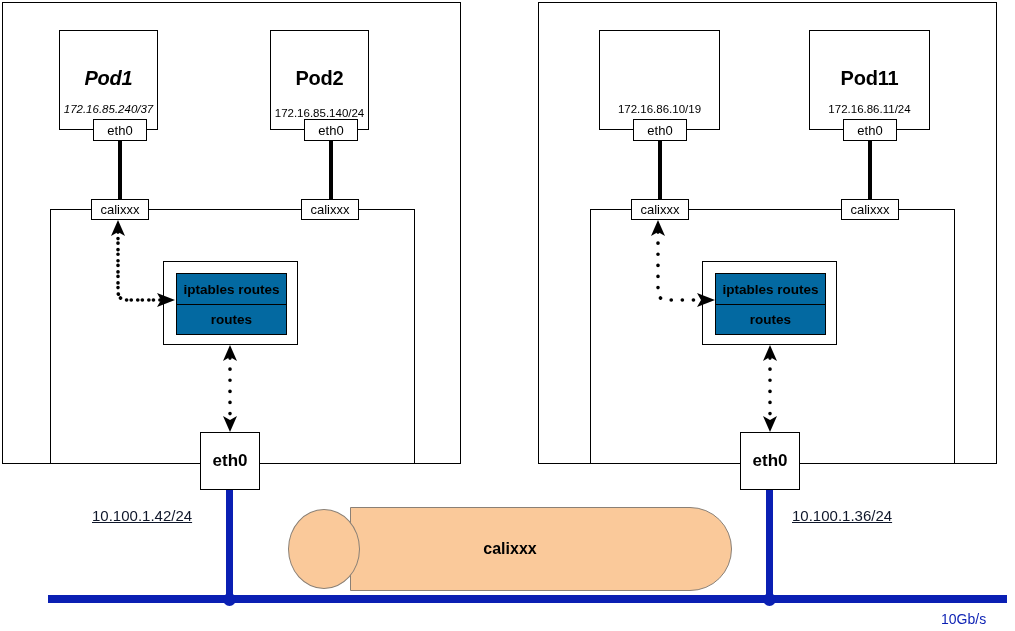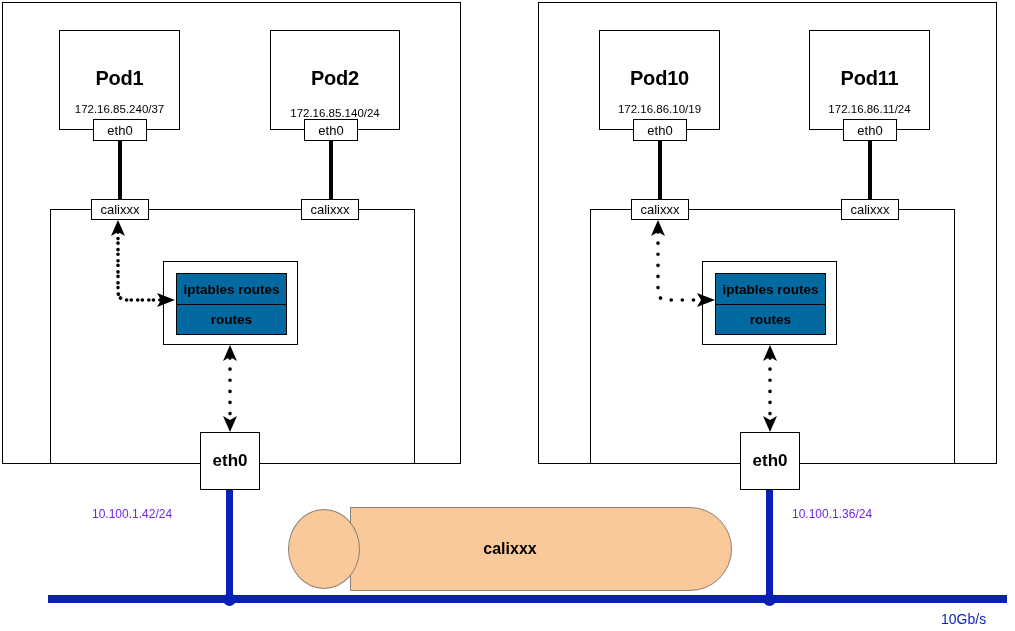--- a/index.html
+++ b/index.html
@@ -128,23 +128,24 @@
     position: absolute;
     background: var(--blue, #0a1fb3);
     width: 13px;
     height: 13px;
     border-radius: 50%;
     z-index: 4;
   }
 
   .ip-label {
     position: absolute;
-    font-size: 12px;
-    color: #6d28d9;
+    font-size: 15px;
+    color: #0f172a;
     white-space: nowrap;
+    text-decoration: underline;
   }
   .speed-label {
     position: absolute;
     font-size: 14px;
     font-weight: normal;
     color: var(--blue, #0a1fb3);
     white-space: nowrap;
   }
 
   
@@ -184,29 +185,29 @@
 </style>
 </head>
 <body>
 
 <div id="canvas">
 
   <div class="host-box" style="left:2px; top:2px; width:459px; height:462px;"></div>
 
   <div class="bridge-box" style="left:50px; top:209px; width:365px; height:255px;"></div>
 
-  <div class="pod-box" style="left:59px; top:30px; width:121px; height:100px;">
+  <div class="pod-box" style="left:59px; top:30px; width:99px; height:100px;font-style:italic;">
     <div class="pod-title" style="top:36px;">Pod1</div>
     <div class="pod-ip" style="top:72px;">172.16.85.240/37</div>
   </div>
   <div class="iface-box" style="left:93px; top:119px; width:54px; height:22px;">eth0</div>
   <div class="veth" style="left:118px; top:141px; height:60px;"></div>
   <div class="iface-box" style="left:91px; top:199px; width:58px; height:21px;">calixxx</div>
 
-  <div class="pod-box" style="left:270px; top:30px; width:130px; height:100px;">
+  <div class="pod-box" style="left:270px; top:30px; width:99px; height:100px;">
     <div class="pod-title" style="top:36px;">Pod2</div>
     <div class="pod-ip" style="top:76px;">172.16.85.140/24</div>
   </div>
   <div class="iface-box" style="left:304px; top:119px; width:54px; height:22px;">eth0</div>
   <div class="veth" style="left:329px; top:141px; height:60px;"></div>
   <div class="iface-box" style="left:301px; top:199px; width:58px; height:21px;">calixxx</div>
 
   <div class="rt-outer" style="left:163px; top:261px; width:135px; height:84px;">
     <div class="rt-inner" style="left:12px; top:11px; width:111px; height:62px;">
       <div class="rt-cell">iptables routes</div>
@@ -216,21 +217,20 @@
 
   <div class="eth0-host" style="left:200px; top:432px; width:60px; height:58px;">eth0</div>
   <div class="blue-v" style="left:226px; top:488px; height:111px;"></div>
   <div class="ip-label" style="left:92px; top:507px;">10.100.1.42/24</div>
 
   <div class="host-box" style="left:538px; top:2px; width:459px; height:462px;"></div>
 
   <div class="bridge-box" style="left:590px; top:209px; width:365px; height:255px;"></div>
 
   <div class="pod-box" style="left:599px; top:30px; width:121px; height:100px;">
-    <div class="pod-title" style="top:36px;">Pod10</div>
     <div class="pod-ip" style="top:72px;">172.16.86.10/19</div>
   </div>
   <div class="iface-box" style="left:633px; top:119px; width:54px; height:22px;">eth0</div>
   <div class="veth" style="left:658px; top:141px; height:60px;"></div>
   <div class="iface-box" style="left:631px; top:199px; width:58px; height:21px;">calixxx</div>
 
   <div class="pod-box" style="left:809px; top:30px; width:121px; height:100px;padding-left:21px;">
     <div class="pod-title" style="top:36px;">Pod11</div>
     <div class="pod-ip" style="top:72px;">172.16.86.11/24</div>
   </div>

